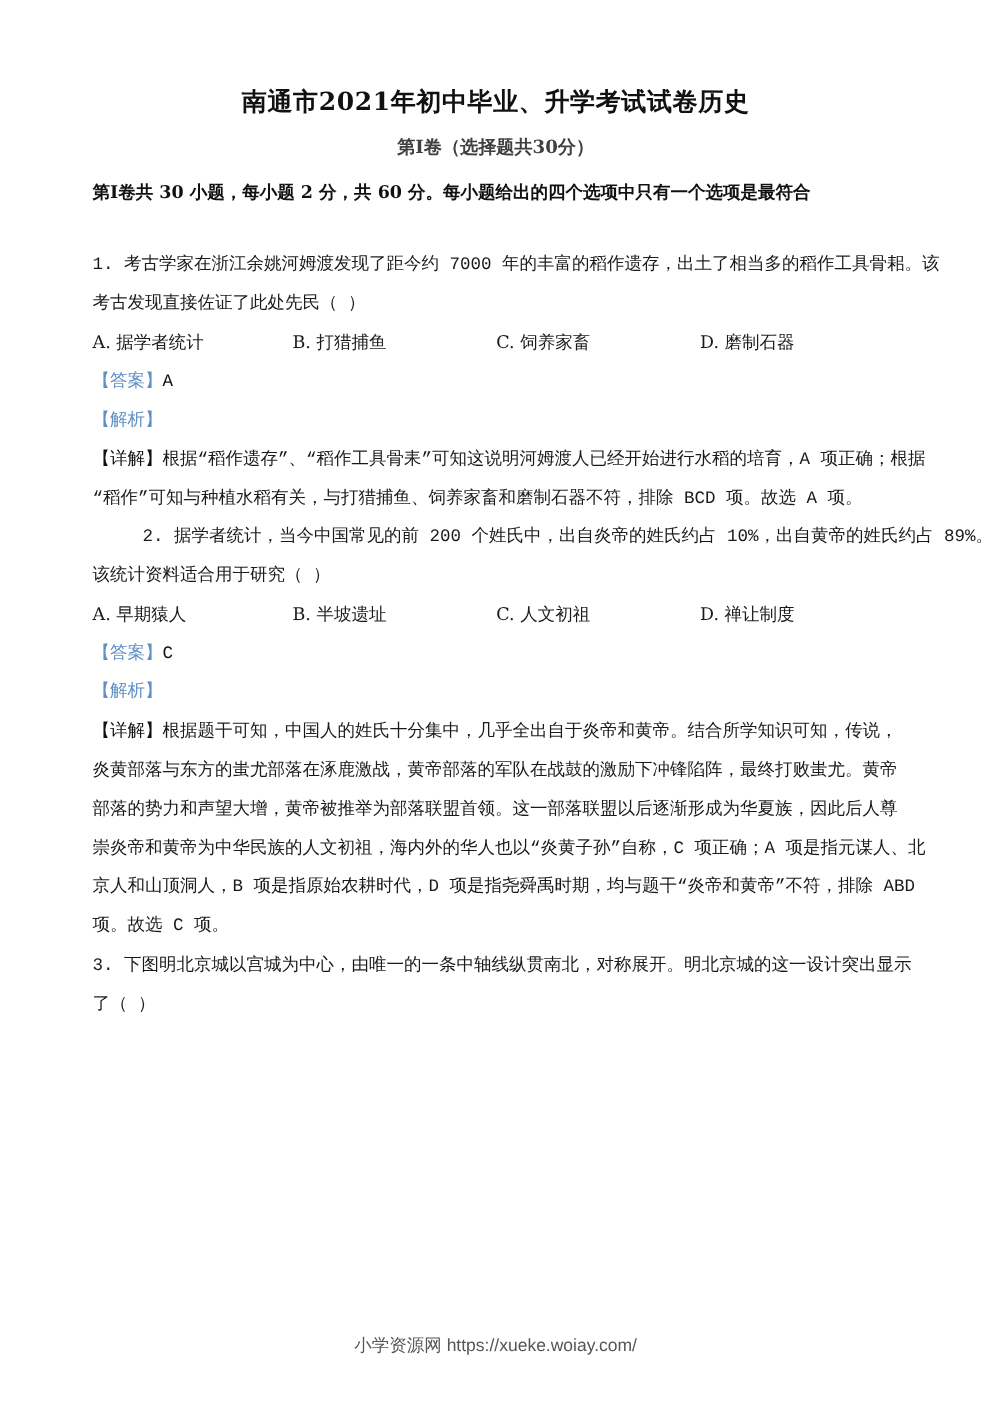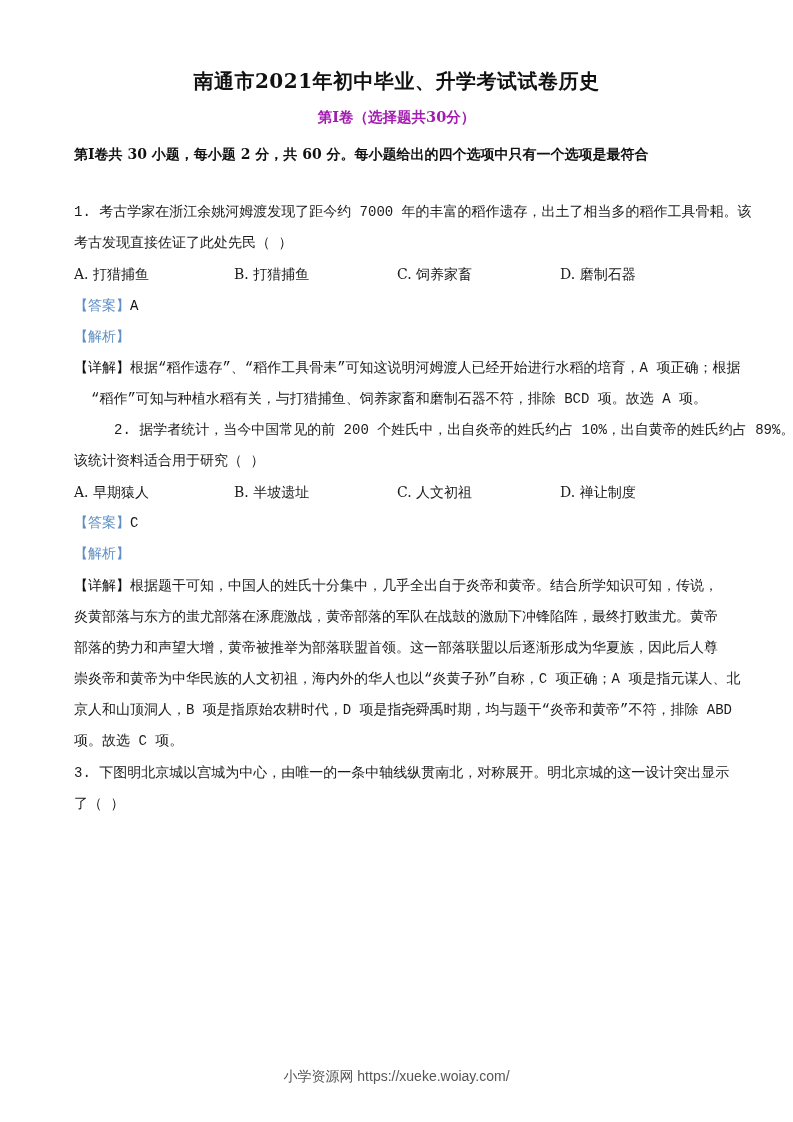--- a/index.html
+++ b/index.html
@@ -11,21 +11,21 @@
       overflow: hidden;
     }
     .page { position: absolute; left: 0; top: 0; width: 793px; height: 976px; }
     .title {
       position: absolute; left: 0; top: 68px; width: 793px;
       text-align: center; font-weight: bold; font-size: 20px; letter-spacing: 0.5px;
       color: #111;
     }
     .subtitle {
       position: absolute; left: 0; top: 108px; width: 793px;
-      text-align: center; font-weight: bold; font-size: 14.5px; color: #a21caf;
+      text-align: center; font-weight: bold; font-size: 14.5px; color: #404040;
     }
     .instructions {
       position: absolute; left: 74px; top: 139px; width: 650px;
       font-weight: bold; font-size: 14px; line-height: 30px; color: #111;
     }
     .line {
       position: absolute; left: 74px; width: 650px;
       font-size: 14px; line-height: 20px; white-space: nowrap; color: #1a1a1a; font-family: Liberation Mono, monospace;
     }
     .opt { position: absolute; font-size: 14px; line-height: 20px; white-space: nowrap; }
@@ -44,35 +44,35 @@
 
   <div class="title">南通市2021年初中毕业、升学考试试卷历史</div>
   <div class="subtitle">第Ⅰ卷（选择题共30分）</div>
 
   <div class="instructions">
     <div>第Ⅰ卷共 30 小题，每小题 2 分，共 60 分。每小题给出的四个选项中只有一个选项是最符合</div>
   </div>
 
   <div class="line" style="top:202px;">1. 考古学家在浙江余姚河姆渡发现了距今约 7000 年的丰富的稻作遗存，出土了相当多的稻作工具骨耜。该</div>
   <div class="line" style="top:233px;">考古发现直接佐证了此处先民（  ）</div>
-  <div class="opt" style="left:74px; top:264px;">A. 打猎捕鱼</div>
+  <div class="opt" style="left:74px; top:264px;">A. 据学者统计</div>
   <div class="opt" style="left:234px; top:264px;">B. 打猎捕鱼</div>
   <div class="opt" style="left:397px; top:264px;">C. 饲养家畜</div>
   <div class="opt" style="left:560px; top:264px;">D. 磨制石器</div>
 
   <div class="line" style="top:296px;">
     <span class="label-blue">【答案】</span><span class="label-black">A</span>
   </div>
   <div class="line" style="top:327px;">
     <span class="label-blue">【解析】</span>
   </div>
   <div class="line" style="top:358px;">
     <span class="label-black">【详解】</span><span>根据“稻作遗存”、“稻作工具骨耒”可知这说明河姆渡人已经开始进行水稻的培育，A 项正确；根据</span>
   </div>
-  <div class="line" style="top:389px;text-align:center;">“稻作”可知与种植水稻有关，与打猎捕鱼、饲养家畜和磨制石器不符，排除 BCD 项。故选 A 项。</div>
+  <div class="line" style="top:389px;">“稻作”可知与种植水稻有关，与打猎捕鱼、饲养家畜和磨制石器不符，排除 BCD 项。故选 A 项。</div>
 
   <div class="line" style="top:420px;margin-left:40px;">2. 据学者统计，当今中国常见的前 200 个姓氏中，出自炎帝的姓氏约占 10%，出自黄帝的姓氏约占 89%。</div>
   <div class="line" style="top:451px;">该统计资料适合用于研究（      ）</div>
   <div class="opt" style="left:74px; top:482px;">A. 早期猿人</div>
   <div class="opt" style="left:234px; top:482px;">B. 半坡遗址</div>
   <div class="opt" style="left:397px; top:482px;">C. 人文初祖</div>
   <div class="opt" style="left:560px; top:482px;">D. 禅让制度</div>
 
   <div class="line" style="top:513px;">
     <span class="label-blue">【答案】</span><span class="label-black">C</span>

